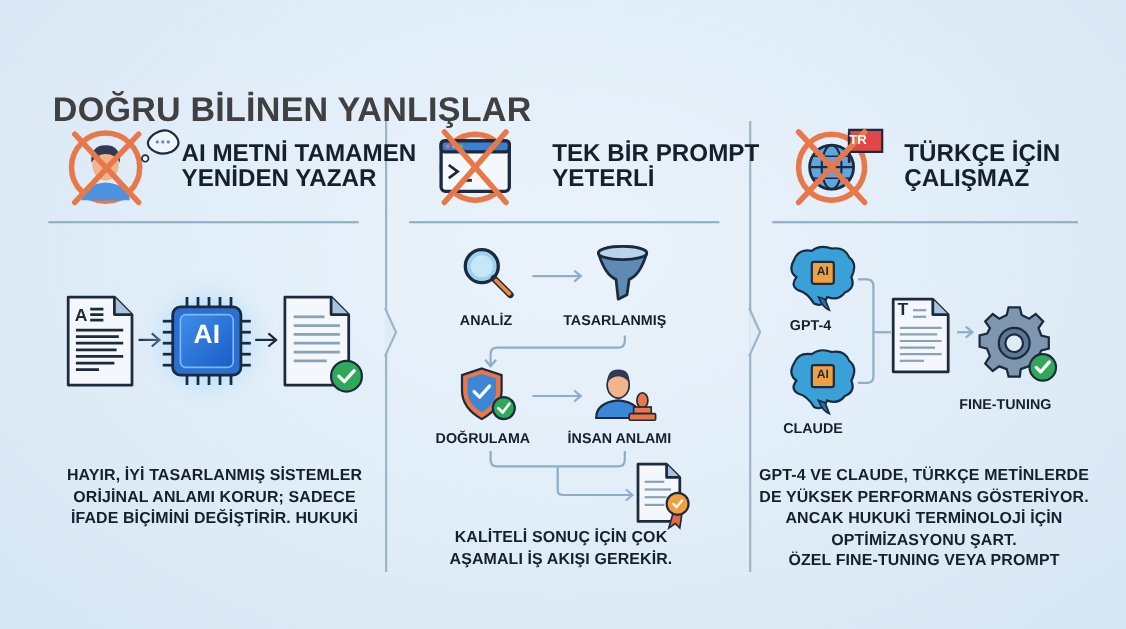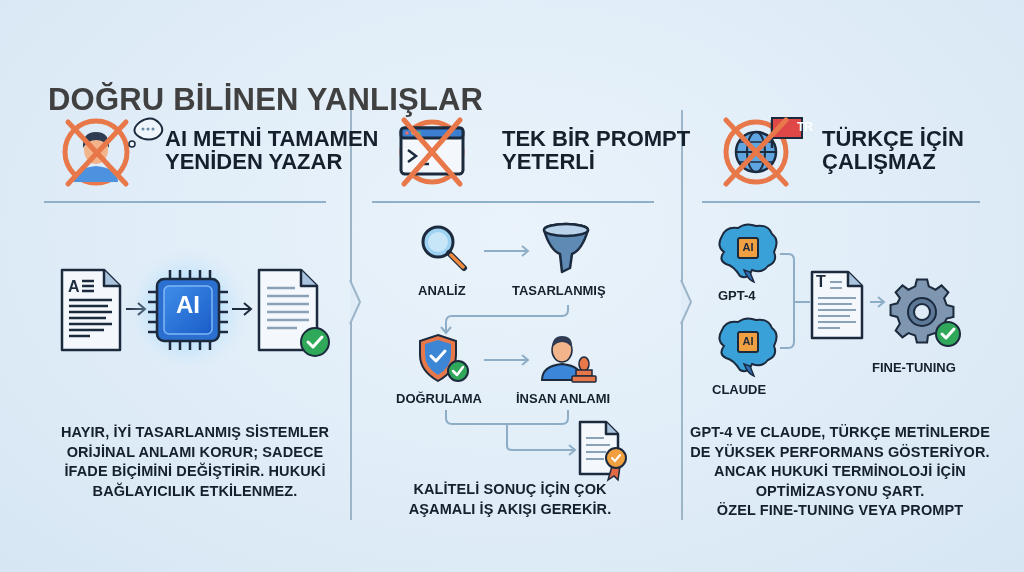--- a/index.html
+++ b/index.html
@@ -152,21 +152,20 @@
       <line x1="10" y1="60" x2="40" y2="60"></line>
   </g>
   <circle cx="58" cy="74" r="14" fill="#2fa85a" stroke="#1c2a3e" stroke-width="2"></circle>
   <polyline points="51,74 56,79 65,69" fill="none" stroke="#fff" stroke-width="3" stroke-linecap="round" stroke-linejoin="round"></polyline>
 </svg>
 
 <div class="desc" style="left:40px;top:423px;width:310px;">
   <div>HAYIR, İYİ TASARLANMIŞ SİSTEMLER</div>
   <div>ORİJİNAL ANLAMI KORUR; SADECE</div>
   <div>İFADE BİÇİMİNİ DEĞİŞTİRİR. HUKUKİ</div>
-  <div>BAĞLAYICILIK ETKİLENMEZ.</div>
 </div>
 
 <svg style="left:394px;top:110px;" width="80" height="80">
   <circle cx="38" cy="42" r="30" fill="none" stroke="#e8784a" stroke-width="5"></circle>
   <rect x="7" y="18" width="62" height="46" rx="4" fill="#f4f8fc" stroke="#1c2a3e" stroke-width="3"></rect>
   <rect x="7" y="18" width="62" height="10" rx="3" fill="#3c7fd0" stroke="#1c2a3e" stroke-width="3"></rect>
   <circle cx="13" cy="23" r="1.8" fill="#e86a6a"></circle>
     <circle cx="19" cy="23" r="1.8" fill="#f2c24a"></circle>
     <circle cx="25" cy="23" r="1.8" fill="#4fc06a"></circle>
   <polyline points="14,40 22,46 14,52" fill="none" stroke="#1c2a3e" stroke-width="2.5"></polyline>
@@ -249,21 +248,21 @@
   <circle cx="38" cy="44" r="20" fill="#5fa6e0" stroke="#1c2a3e" stroke-width="2.5"></circle>
   <ellipse cx="38" cy="44" rx="9" ry="20" fill="none" stroke="#1c2a3e" stroke-width="2"></ellipse>
   <line x1="18" y1="44" x2="58" y2="44" stroke="#1c2a3e" stroke-width="2"></line>
   <line x1="21" y1="34" x2="55" y2="34" stroke="#1c2a3e" stroke-width="1.5"></line>
   <line x1="21" y1="54" x2="55" y2="54" stroke="#1c2a3e" stroke-width="1.5"></line>
   <line x1="54" y1="12" x2="54" y2="40" stroke="#1c2a3e" stroke-width="2.5"></line>
   <path d="M54 10 H84 V30 H54 Z" fill="#e04848" stroke="#1c2a3e" stroke-width="2"></path>
   <line x1="8" y1="12" x2="68" y2="76" stroke="#e8784a" stroke-width="5" stroke-linecap="round"></line>
   <line x1="68" y1="12" x2="8" y2="76" stroke="#e8784a" stroke-width="5" stroke-linecap="round"></line>
 </svg>
-<div style="position:absolute;left:772px;top:120px;width:41px;text-align:right;color:#fff;font-size:12px;font-weight:700;">TR</div>
+<div style="position:absolute;left:772px;top:120px;width:41px;text-align:left;color:#fff;font-size:12px;font-weight:700;">TR</div>
 <div class="myth-label" style="left:822px;top:127px;">
   <div>TÜRKÇE İÇİN</div>
   <div>ÇALIŞMAZ</div>
 </div>
 
 <svg style="left:780px;top:250px;" width="120" height="110">
   <g stroke="#8eaec8" stroke-width="2" fill="none">
     <path d="M0 4 H8 Q14 4 14 10 V92 Q14 98 8 98 H0"></path>
     <line x1="14" y1="52" x2="30" y2="52"></line>
     <line x1="90" y1="52" x2="104" y2="52"></line>

